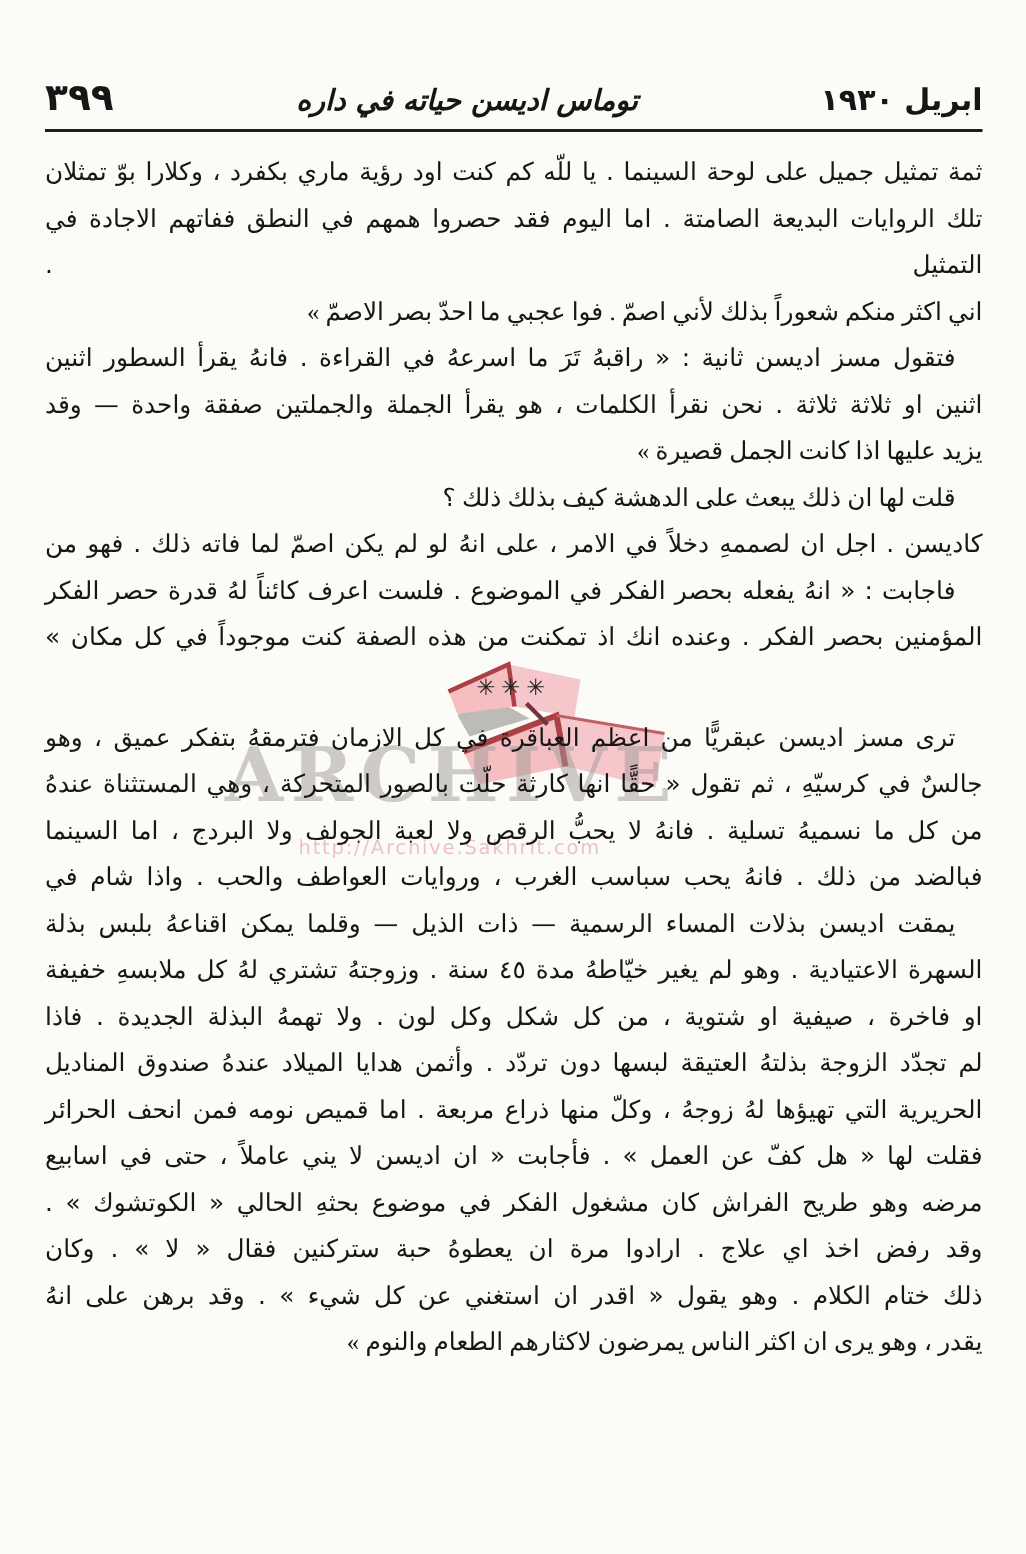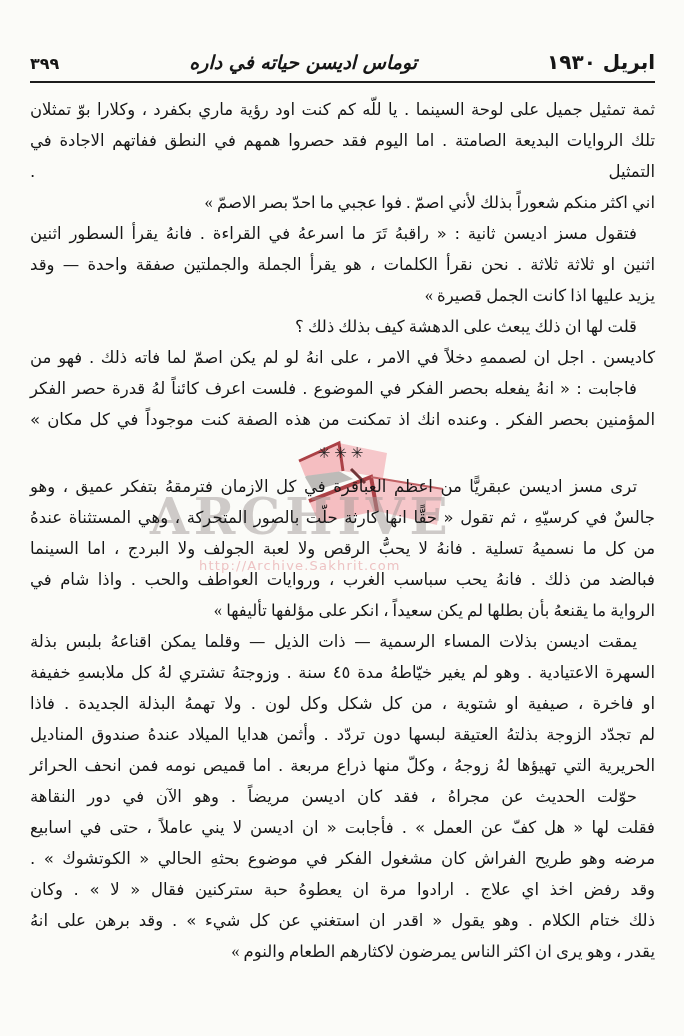--- a/index.html
+++ b/index.html
@@ -30,21 +30,21 @@
   }
   
   .content{position:absolute;inset:0;z-index:1;padding:0 29px 0 30px;direction:rtl;}
   .page-header{
     margin-top:50px;
     display:flex;justify-content:space-between;align-items:baseline;
     font-weight:bold;
   }
   .hdr-date{font-size:20px;}
   .hdr-title{font-size:19px;font-style:italic;}
-  .hdr-page{font-size:16px;}
+  .hdr-page{font-size:25px;}
   .header-rule{border:0;border-top:2.5px solid #1c1c1c;margin:7px 0 0 0;}
   .article{margin-top:11px;font-size:16.5px;line-height:31px;}
   .line{
     text-align:justify;
     -moz-text-align-last:justify;
     text-align-last:justify;
     white-space:normal;
   }
   .line.short{
     -moz-text-align-last:right;
@@ -117,33 +117,31 @@
         <div class="line">المؤمنين بحصر الفكر . وعنده انك اذ تمكنت من هذه الصفة كنت موجوداً في كل مكان »</div>
       </div>
 
       <div class="separator">✳✳✳</div>
 
       <div>
         <div class="line indent">ترى مسز اديسن عبقريًّا من اعظم العباقرة في كل الازمان فترمقهُ بتفكر عميق ، وهو</div>
         <div class="line">جالسٌ في كرسيّهِ ، ثم تقول « حقًّا انها كارثة حلّت بالصور المتحركة ، وهي المستثناة عندهُ</div>
         <div class="line">من كل ما نسميهُ تسلية . فانهُ لا يحبُّ الرقص ولا لعبة الجولف ولا البردج ، اما السينما</div>
         <div class="line">فبالضد من ذلك . فانهُ يحب سباسب الغرب ، وروايات العواطف والحب . واذا شام في</div>
-        <div class="line short">الرواية ما يقنعهُ بأن بطلها لم يكن سعيداً ، انكر على مؤلفها تأليفها »</div>
       </div>
 
       <div>
         <div class="line indent">يمقت اديسن بذلات المساء الرسمية — ذات الذيل — وقلما يمكن اقناعهُ بلبس بذلة</div>
         <div class="line">السهرة الاعتيادية . وهو لم يغير خيّاطهُ مدة ٤٥ سنة . وزوجتهُ تشتري لهُ كل ملابسهِ خفيفة</div>
         <div class="line">او فاخرة ، صيفية او شتوية ، من كل شكل وكل لون . ولا تهمهُ البذلة الجديدة . فاذا</div>
         <div class="line">لم تجدّد الزوجة بذلتهُ العتيقة لبسها دون تردّد . وأثمن هدايا الميلاد عندهُ صندوق المناديل</div>
         <div class="line">الحريرية التي تهيؤها لهُ زوجهُ ، وكلّ منها ذراع مربعة . اما قميص نومه فمن انحف الحرائر</div>
       </div>
 
       <div>
-        <div class="line indent">حوّلت الحديث عن مجراهُ ، فقد كان اديسن مريضاً . وهو الآن في دور النقاهة</div>
         <div class="line">فقلت لها « هل كفّ عن العمل » . فأجابت « ان اديسن لا يني عاملاً ، حتى في اسابيع</div>
         <div class="line">مرضه وهو طريح الفراش كان مشغول الفكر في موضوع بحثهِ الحالي « الكوتشوك » .</div>
         <div class="line">وقد رفض اخذ اي علاج . ارادوا مرة ان يعطوهُ حبة ستركنين فقال « لا » . وكان</div>
         <div class="line">ذلك ختام الكلام . وهو يقول « اقدر ان استغني عن كل شيء » . وقد برهن على انهُ</div>
         <div class="line short">يقدر ، وهو يرى ان اكثر الناس يمرضون لاكثارهم الطعام والنوم »</div>
       </div>
 
     </div>
   </div>
 </div>

